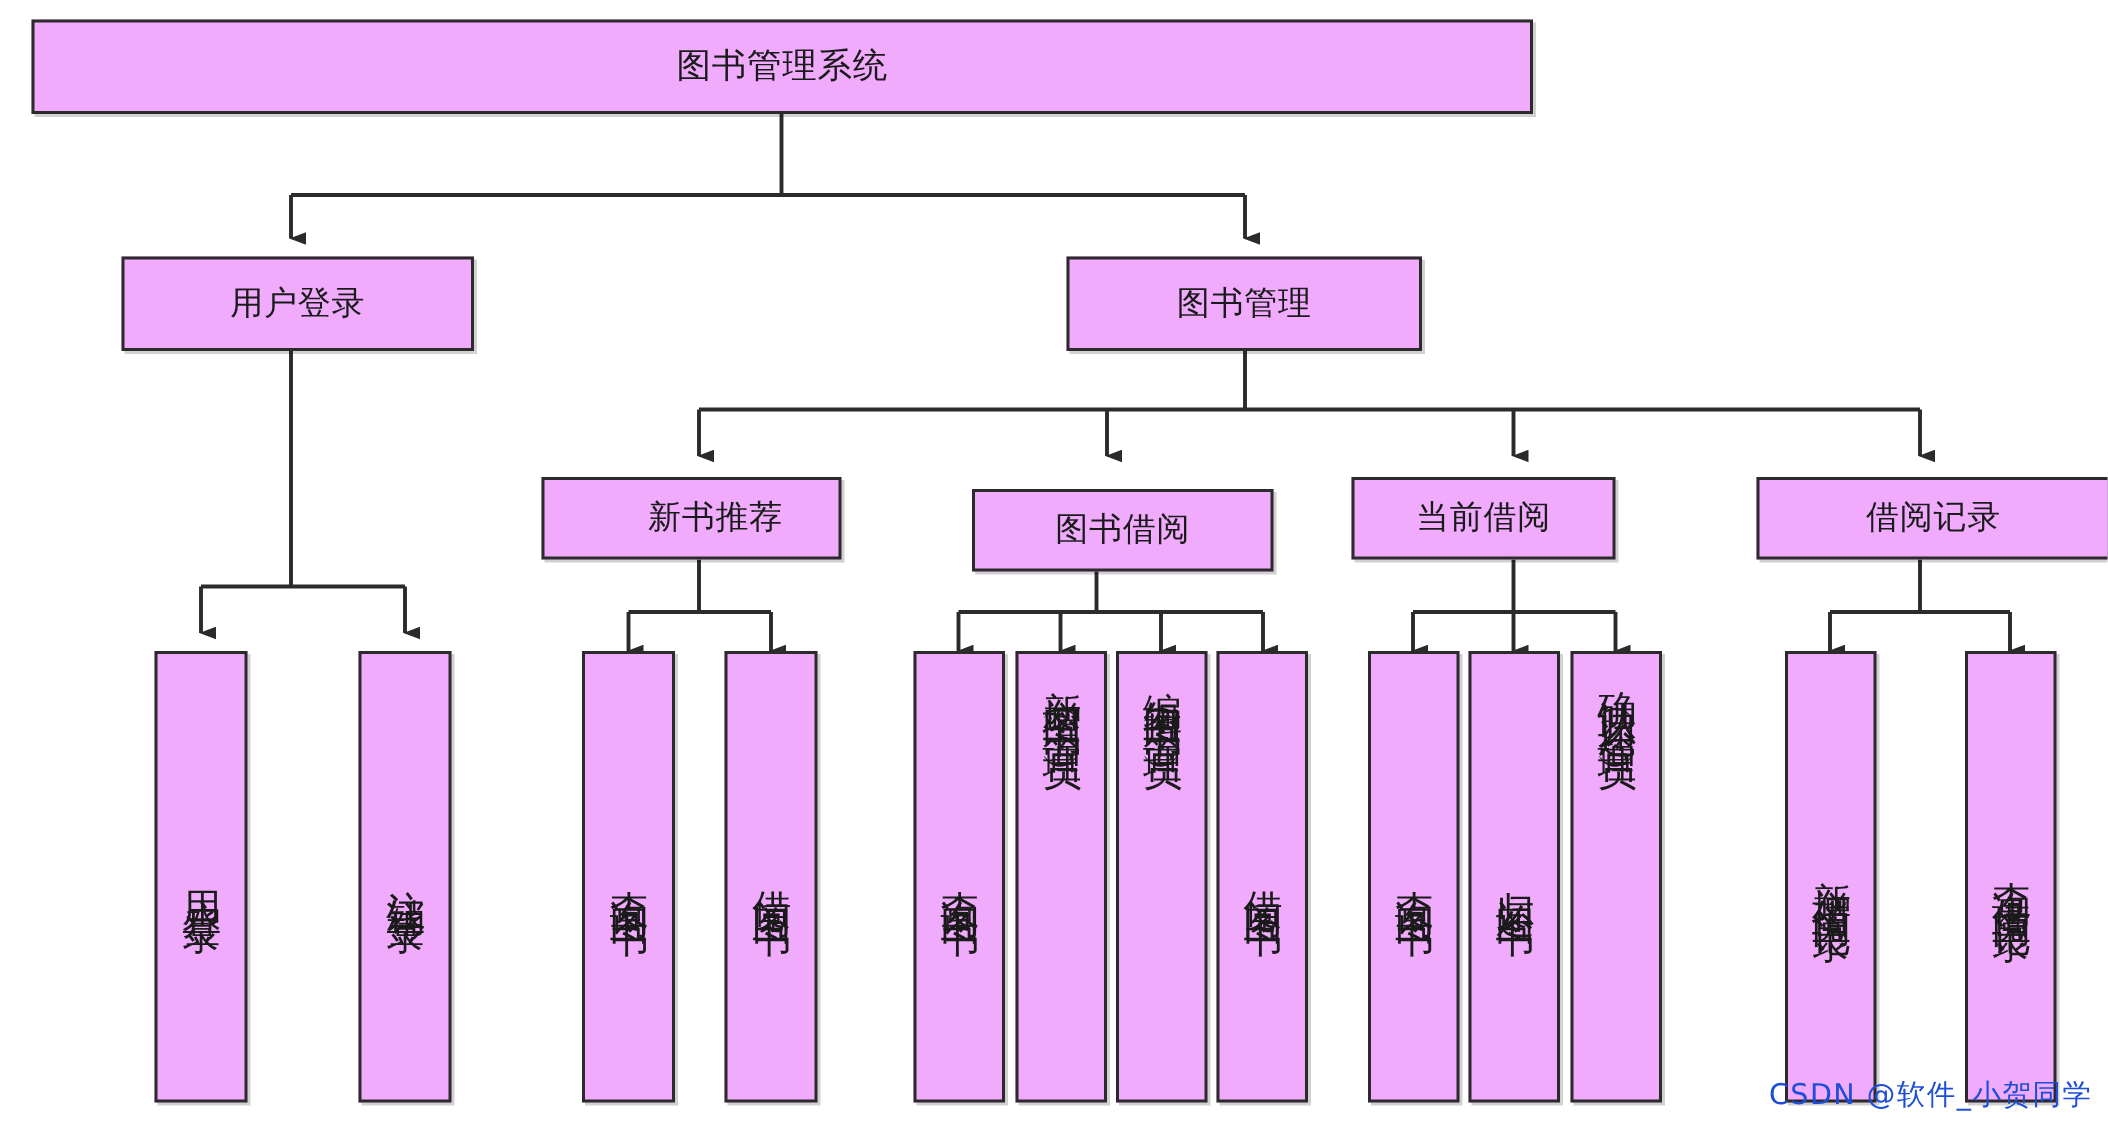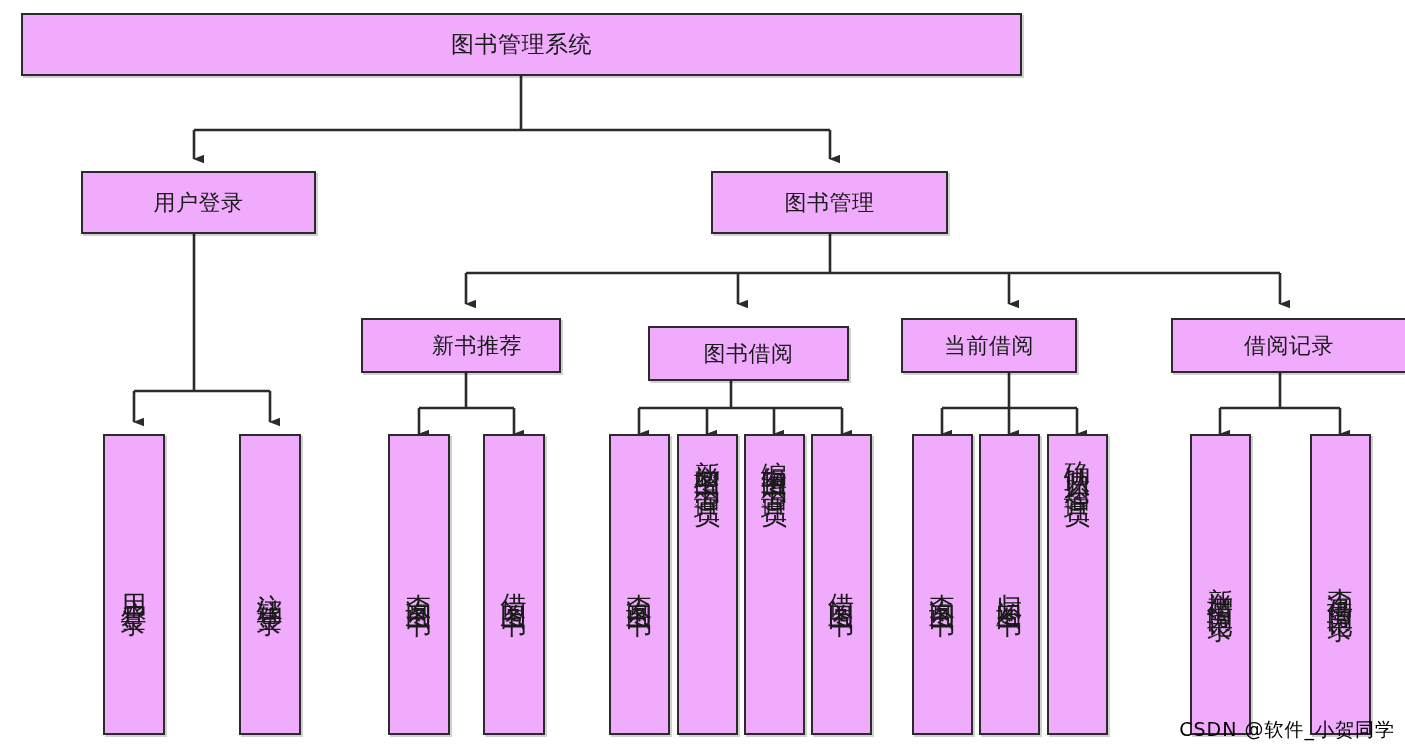--- a/index.html
+++ b/index.html
@@ -48,21 +48,21 @@
     white-space:nowrap;
   }
   .v-node.mid{align-items:center;}
   .v-node.top{align-items:flex-start;}
   .v-node.top .lbl{padding-top:4px;}
 
   .watermark{
     position:absolute;
     right:10px;bottom:4px;
     font-size:19px;
-    color:#000000;
+    color:#1d4ed8;
     letter-spacing:1px;
     white-space:nowrap;
     pointer-events:none;
     margin-left:22px;
   }
 </style>
 </head>
 <body>
 
 <div id="stage">

